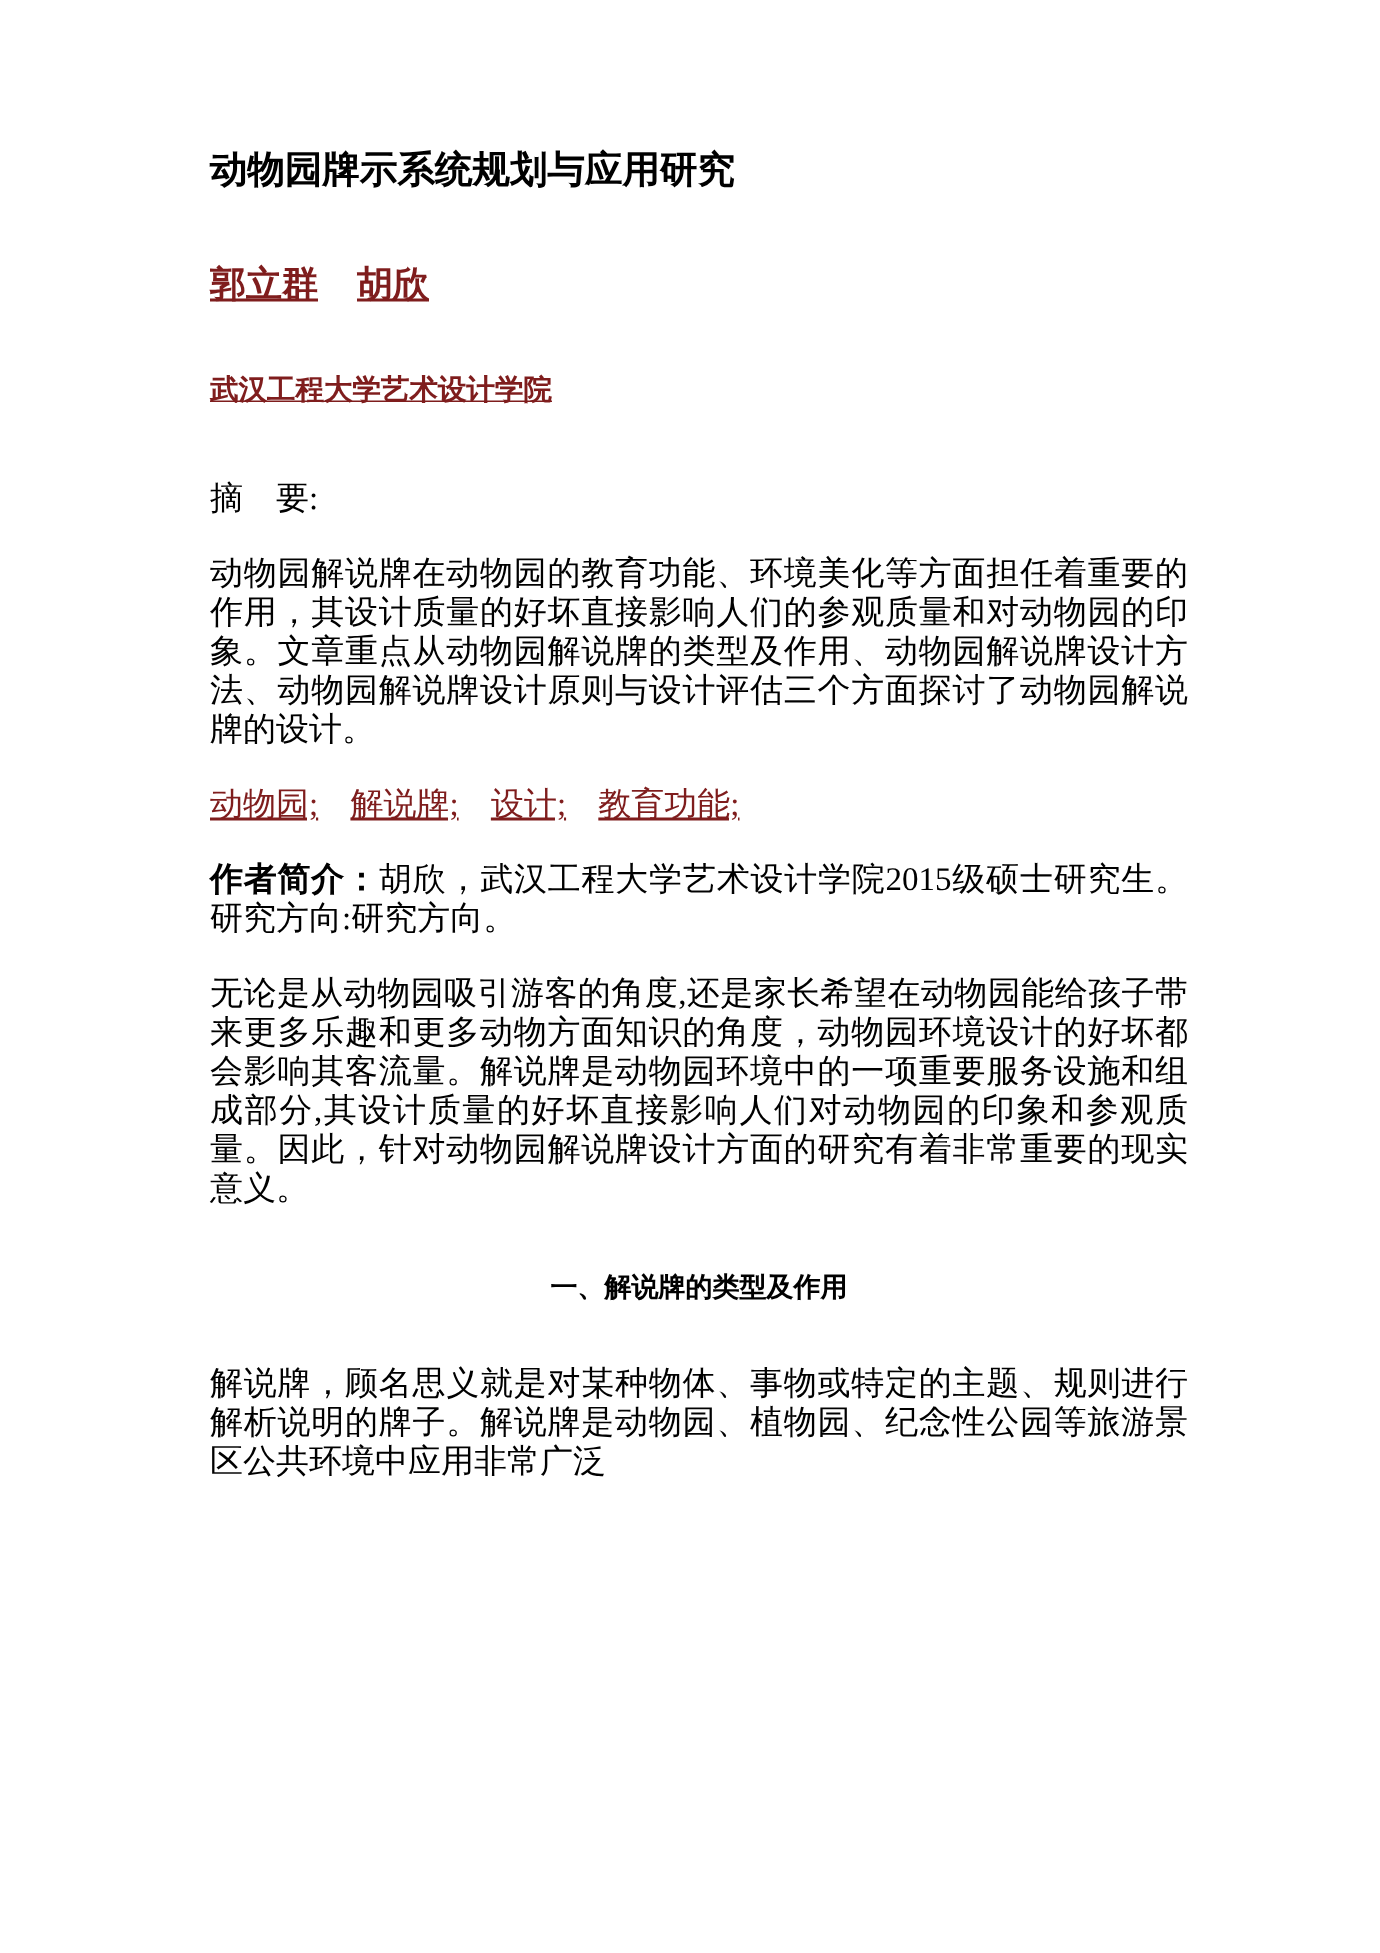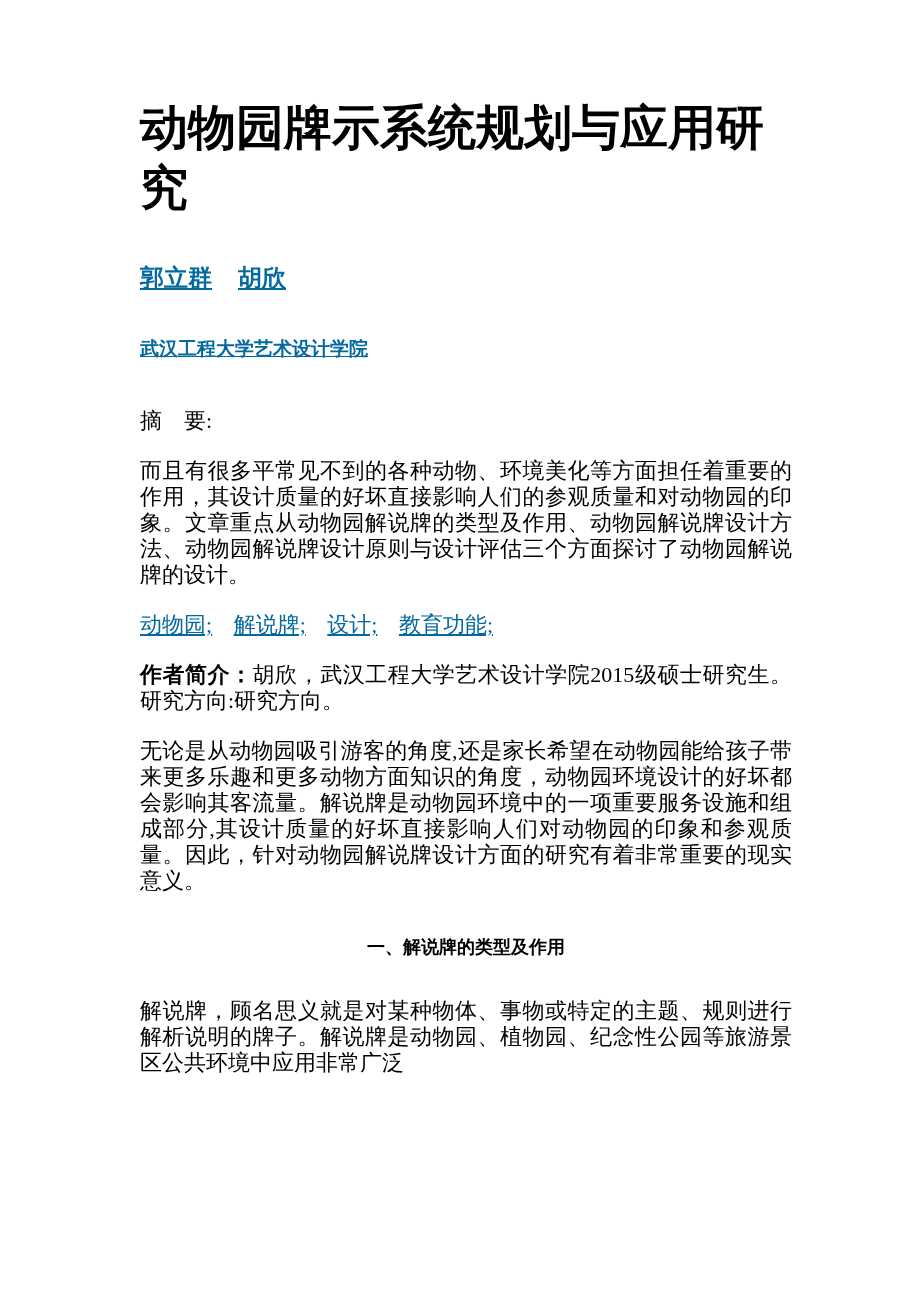--- a/index.html
+++ b/index.html
@@ -4,23 +4,23 @@
 <style>
   html, body { margin: 0; padding: 0; }
   body {
     width: 920px;
     min-height: 1302px;
     background: #ffffff;
     color: #000000;
     font-family: "Liberation Serif", "DejaVu Serif", serif;
   }
   .page { padding: 98px 128px 60px 140px; }
-  a { color: #0369a1; text-decoration: underline; cursor: pointer; }
+  a { color: #7f1d1d; text-decoration: underline; cursor: pointer; }
   .title {
-    font-size: 48px;
+    font-size: 25px;
     font-weight: bold;
     line-height: 1.25;
     margin: 0 0 44px 0;
   }
   .authors { margin: 0 0 42px 0; }
   .authors a { font-size: 24px; font-weight: bold; margin-right: 22px; }
   .affiliation { margin: 0 0 46px 0; }
   .affiliation a { font-size: 19px; font-weight: bold; }
   .block {
     margin: 0 0 24px 0;
@@ -50,21 +50,21 @@
     <a>郭立群</a>
     <a>胡欣</a>
   </div>
 
   <div class="affiliation">
     <a>武汉工程大学艺术设计学院</a>
   </div>
 
   <div class="block label">摘    要:</div>
 
-  <div class="block para">而且有很多平常见不到的各种动物、环境美化等方面担任着重要的作用，其设计质量的好坏直接影响人们的参观质量和对动物园的印象。文章重点从动物园解说牌的类型及作用、动物园解说牌设计方法、动物园解说牌设计原则与设计评估三个方面探讨了动物园解说牌的设计。</div>
+  <div class="block para">动物园解说牌在动物园的教育功能、环境美化等方面担任着重要的作用，其设计质量的好坏直接影响人们的参观质量和对动物园的印象。文章重点从动物园解说牌的类型及作用、动物园解说牌设计方法、动物园解说牌设计原则与设计评估三个方面探讨了动物园解说牌的设计。</div>
 
 
   <div class="block keywords">
     <a>动物园;</a>
     <a>解说牌;</a>
     <a>设计;</a>
     <a>教育功能;</a>
   </div>
 
 

